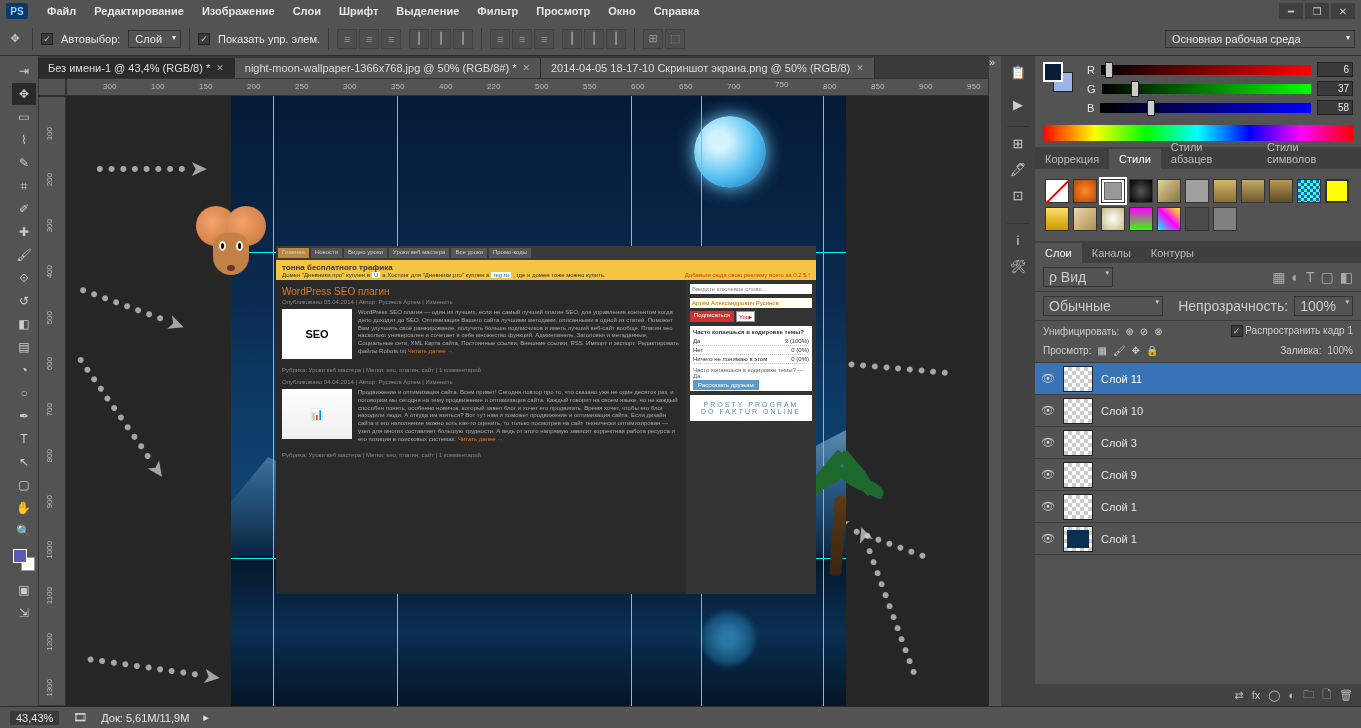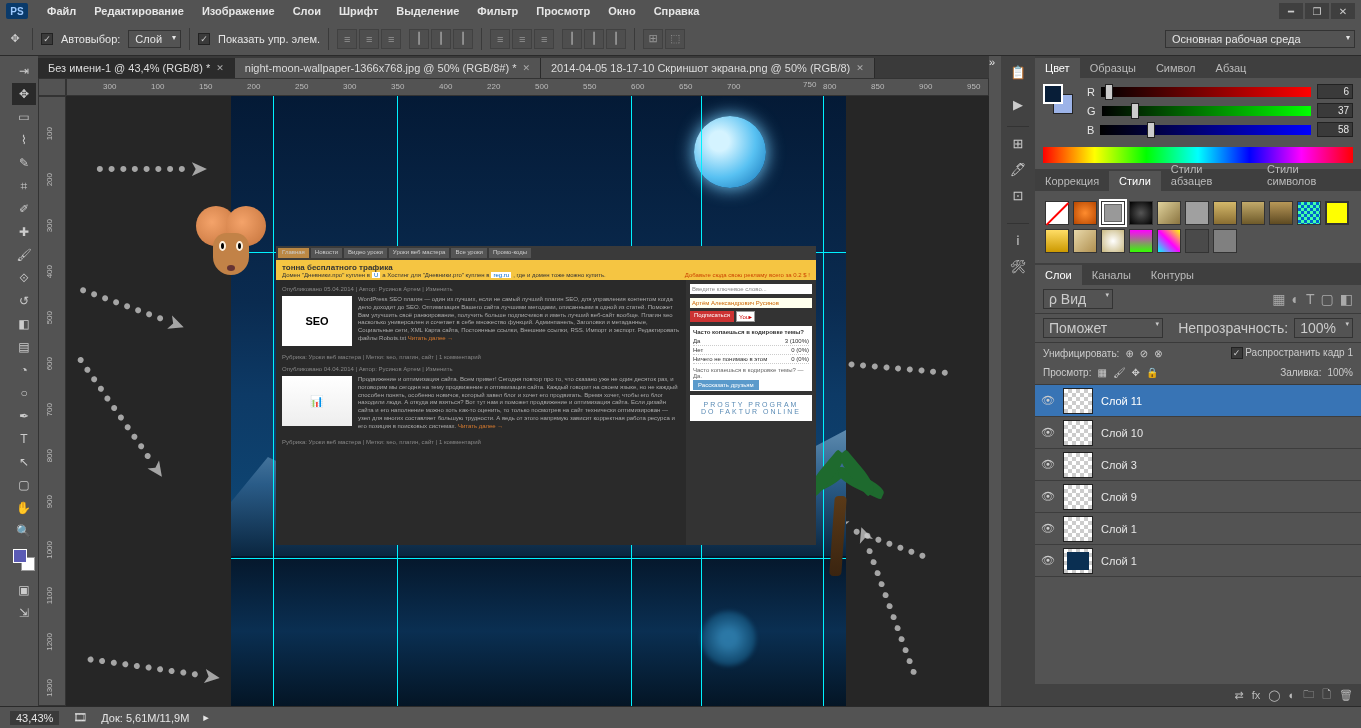--- a/index.html
+++ b/index.html
@@ -50,21 +50,21 @@
 .canvas { position:absolute; top:0; left:165px; width:615px; height:610px; background:#000; }
 .guide-v { position:absolute; top:0; bottom:0; width:1px; background:#00f2ff; }
 .guide-h { position:absolute; left:0; right:0; height:1px; background:#00f2ff; }
 
 
 .sky { position:absolute; top:0; left:0; right:0; height:460px; background:linear-gradient(180deg,#041a36 0%,#0a2b50 45%,#0d3a66 65%,#0e4977 100%); }
 .moon { position:absolute; top:20px; right:80px; width:72px; height:72px; border-radius:50%; background:radial-gradient(circle at 35% 35%,#d4f3ff 15%,#58c1f2 55%,#0d6bb0 100%); box-shadow:0 0 18px #7cd3ff; }
 .mtn { position:absolute; bottom:150px; left:0; right:0; height:180px; background:linear-gradient(180deg,#8fb8d4 0%,#2a5c88 60%,#0a2640 100%); clip-path:polygon(0 70%,6% 45%,14% 58%,22% 30%,32% 48%,40% 20%,48% 42%,58% 10%,70% 40%,80% 22%,90% 48%,100% 30%,100% 100%,0 100%); }
 .water { position:absolute; bottom:0; left:0; right:0; height:150px; background:linear-gradient(180deg,#05172b 0%,#0a2f52 50%,#041525 100%); }
 .moon-reflect { position:absolute; bottom:40px; right:90px; width:55px; height:55px; border-radius:50%; background:radial-gradient(circle,#3a98cc 20%,#0a4268 80%); opacity:.7; filter:blur(2px); }
-.website-overlay { position:absolute; top:150px; left:45px; width:540px; height:299px; background:#222; display:flex; flex-direction:column; font-size:7px; }
+.website-overlay { position:absolute; top:150px; left:45px; width:540px; height:348px; background:#222; display:flex; flex-direction:column; font-size:7px; }
 .wo-nav { height:14px; background:#3a3a3a; display:flex; gap:2px; padding:2px; }
 .wo-nav span { background:#555; padding:1px 4px; color:#ccc; font-size:6px; }
 .wo-nav span.on { background:#b84; }
 .wo-banner { height:20px; background:#f5c542; padding:3px 6px; color:#333; font-size:8px; }
 .wo-body { flex:1; display:flex; background:#2a2a2a; }
 .wo-main { flex:1; padding:6px; color:#ccc; }
 .wo-title { color:#d97b2e; font-size:10px; margin-bottom:2px; }
 .wo-meta { font-size:6px; color:#888; margin-bottom:4px; }
 .wo-post { display:flex; gap:6px; margin-bottom:8px; }
 .wo-thumb { width:70px; height:50px; background:#fff; display:flex; align-items:center; justify-content:center; font-size:11px; font-weight:bold; color:#000; }
@@ -253,21 +253,21 @@
           <span style="left: 228px; top: 3px;">250</span>
           <span style="left: 276px; top: 3px;">300</span>
           <span style="left: 324px; top: 3px;">350</span>
           <span style="left: 372px; top: 3px;">400</span>
           <span style="left: 420px; top: 3px;">220</span>
           <span style="left: 468px; top: 3px;">500</span>
           <span style="left: 516px; top: 3px;">550</span>
           <span style="left: 564px; top: 3px;">600</span>
           <span style="left: 612px; top: 3px;">650</span>
           <span style="left: 660px; top: 3px;">700</span>
-          <span style="left: 708px; top: 1px; margin-left: 28px;">750</span>
+          <span style="left: 708px; top: 1px;">750</span>
           <span style="left: 756px; top: 3px;">800</span>
           <span style="left: 804px; top: 3px;">850</span>
           <span style="left: 852px; top: 3px;">900</span>
           <span style="left: 900px; top: 3px;">950</span>
         </div>
     </div>
     <div class="canvas-wrap">
       <div class="ruler-v" id="ruler-v">
           <span style="top: 30px; left: 6px;">100</span>
           <span style="top: 76px; left: 6px;">200</span>
@@ -341,20 +341,21 @@
                 <span>Домен "Дневники.про" куплен в</span>
                 <span style="background:#fff;color:#06c;padding:0 2px">U</span>
                 <span>а Хостинг для "Дневники.pro" куплен в</span>
                 <span style="background:#fff;color:#06c;padding:0 2px">reg.ru</span>
                 <span>, где и домен тоже можно купить.</span>
                 <span style="margin-left:auto;color:#c40">Добавьте сюда свою рекламу всего за 0.2 $ !</span>
               </div>
             </div>
             <div class="wo-body">
               <div class="wo-main">
+                <div class="wo-title">WordPress SEO плагин</div>
                 <div class="wo-meta">Опубликовано 05.04.2014 | Автор: Русинов Артем | Изменить</div>
                 <div class="wo-post">
                   <div class="wo-thumb">
                       <span>SEO</span>
                     </div>
                   <div style="flex:1;font-size:6px;line-height:1.3;color:#aaa">
                     <span>WordPress SEO плагин — один из лучших, если не самый лучший плагин SEO, для управления контентом когда дело доходит до SEO. Оптимизация Вашего сайта лучшими методами, описанными в одной из статей. Поможет Вам улучшить своё ранжирование, получить больше подписчиков и иметь лучший веб-сайт вообще. Плагин seo насколько универсален и сочетает в себе множество функций. Админпанель, Заголовки и метаданные, Социальные сети, XML Карта сайта, Постоянные ссылки, Внешние ссылки, RSS. Импорт и экспорт. Редактировать файлы Robots.txt</span>
                     <span style="color:#d97b2e">Читать далее →</span>
                   </div>
                 </div>
@@ -419,26 +420,20 @@
     </div>
     <div class="grp">
       <div class="ic">ℹ</div>
       <div class="ic">🛠</div>
     </div>
   </div>
 
   <div class="panels">
 
     <div>
-      <div class="panel-tabs">
-        <div class="ptab active">Цвет</div>
-        <div class="ptab">Образцы</div>
-        <div class="ptab">Символ</div>
-        <div class="ptab">Абзац</div>
-      </div>
       <div class="panel-body">
         <div style="display:flex;gap:8px">
           <div class="swatch-pair">
               <div class="b"></div>
               <div class="a"></div>
             </div>
           <div style="flex:1">
             <div class="color-row">
                 <span>R</span>
                 <div class="slider r">
@@ -509,21 +504,21 @@
         <span class="sel" style="flex:0 0 70px">ρ Вид</span>
         <span style="margin-left:auto;display:flex;gap:6px;color:#aaa">
           <span>▦</span>
           <span>◐</span>
           <span>T</span>
           <span>▢</span>
           <span>◧</span>
         </span>
       </div>
       <div class="layer-opts">
-        <span class="sel" style="flex:0 0 120px">Поможет</span>
+        <span class="sel" style="flex:0 0 120px">Обычные</span>
         <span style="margin-left:auto">Непрозрачность:</span>
         <span class="sel">100%</span>
       </div>
       <div class="layer-row2">
         <span>Унифицировать:</span>
         <span>⊕</span>
         <span>⊘</span>
         <span>⊗</span>
         <span style="margin-left:auto"><span class="checkbox checked"></span> <span>Распространить кадр 1</span></span>
       </div>

